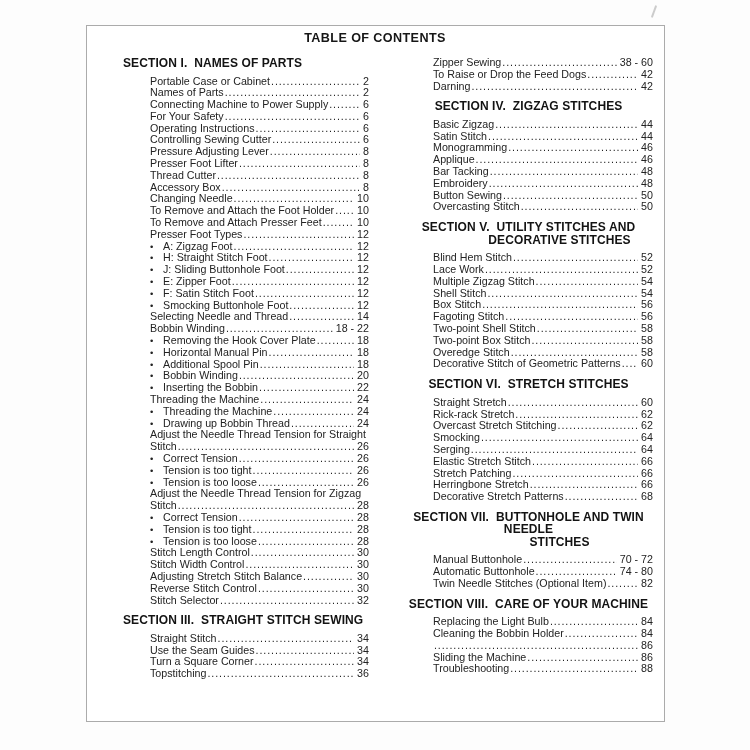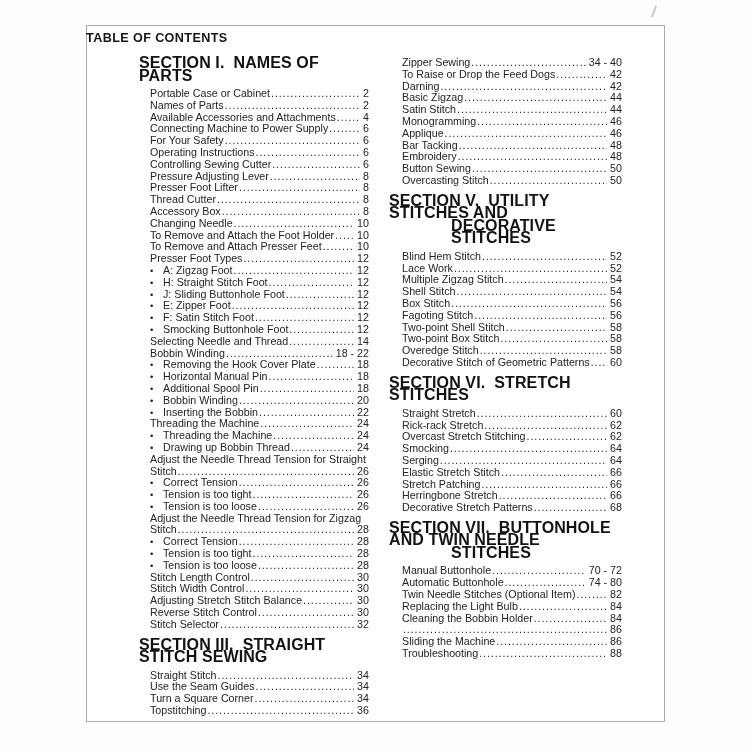--- a/index.html
+++ b/index.html
@@ -10,29 +10,29 @@
   }
   .sheet{
     position:absolute;left:86px;top:25px;width:577px;height:695px;
     border:1px solid #ababab;background:#ffffff;
   }
   .scratch{
     position:absolute;left:653px;top:5px;width:2px;height:13px;
     background:#cccccc;transform:rotate(20deg);border-radius:1px;
   }
   .page-title{
-    position:absolute;left:86px;top:31px;width:578px;
+    position:absolute;left:86px;top:31px;width:578px;text-align:center;
     font-weight:bold;font-size:12.6px;letter-spacing:0.4px;color:#161616;
   }
   .col{position:absolute;top:57px;font-size:10.7px;color:#232323;}
   #col-left{left:123px;width:246px;}
-  #col-right{left:373px;width:249px;}
+  #col-right{left:404px;width:249px;text-align:center;}
   .sec{
-    font-weight:bold;font-size:16px;line-height:12.5px;color:#131313;
-    margin:8px 0 6px 16px;letter-spacing:0.1px;
+    font-weight:bold;font-size:12px;line-height:12.5px;color:#131313;
+    margin:8px 0 6px 0;letter-spacing:0.1px;
   }
   .col .sec:first-child{margin-top:0;}
   .sec .sec2{padding-left:62px;}
   .row{display:flex;align-items:baseline;line-height:11.8px;height:11.8px;}
   #col-left .row{padding-left:27px;}
   #col-right .row{padding-left:29px;}
   .bullet{flex:none;width:13px;font-size:9.5px;}
   .lbl{flex:none;white-space:nowrap;}
   .dots{
     flex:1 1 auto;min-width:6px;overflow:hidden;white-space:nowrap;
@@ -55,25 +55,20 @@
       <div class="row">
         <span class="lbl">Portable Case or Cabinet</span>
         <span class="dots"></span>
         <span class="pg">2</span>
       </div>
       <div class="row">
         <span class="lbl">Names of Parts</span>
         <span class="dots"></span>
         <span class="pg">2</span>
       </div>
-      <div class="row">
-        <span class="lbl">Available Accessories and Attachments</span>
-        <span class="dots"></span>
-        <span class="pg">4</span>
-      </div>
     </div>
     <div class="entries">
       <div class="row">
         <span class="lbl">Connecting Machine to Power Supply</span>
         <span class="dots"></span>
         <span class="pg">6</span>
       </div>
       <div class="row">
         <span class="lbl">For Your Safety</span>
         <span class="dots"></span>
@@ -324,32 +319,35 @@
         <span class="dots"></span>
         <span class="pg">36</span>
       </div>
     </div>
   </div>
 <div class="col" id="col-right">
     <div class="entries">
       <div class="row">
         <span class="lbl">Zipper Sewing</span>
         <span class="dots"></span>
-        <span class="pg">34 - 40</span>
+        <span class="pg">38 - 60</span>
       </div>
       <div class="row">
         <span class="lbl">To Raise or Drop the Feed Dogs</span>
         <span class="dots"></span>
         <span class="pg">42</span>
       </div>
       <div class="row">
         <span class="lbl">Darning</span>
         <span class="dots"></span>
         <span class="pg">42</span>
       </div>
+    </div>
+    <div class="sec">
+      <div>SECTION IV.&nbsp; ZIGZAG STITCHES</div>
     </div>
     <div class="entries">
       <div class="row">
         <span class="lbl">Basic Zigzag</span>
         <span class="dots"></span>
         <span class="pg">44</span>
       </div>
       <div class="row">
         <span class="lbl">Satin Stitch</span>
         <span class="dots"></span>
@@ -505,20 +503,23 @@
       <div class="row">
         <span class="lbl">Automatic Buttonhole</span>
         <span class="dots"></span>
         <span class="pg">74 - 80</span>
       </div>
       <div class="row">
         <span class="lbl">Twin Needle Stitches (Optional Item)</span>
         <span class="dots"></span>
         <span class="pg">82</span>
       </div>
+    </div>
+    <div class="sec">
+      <div>SECTION VIII.&nbsp; CARE OF YOUR MACHINE</div>
     </div>
     <div class="entries">
       <div class="row">
         <span class="lbl">Replacing the Light Bulb</span>
         <span class="dots"></span>
         <span class="pg">84</span>
       </div>
       <div class="row">
         <span class="lbl">Cleaning the Bobbin Holder</span>
         <span class="dots"></span>

